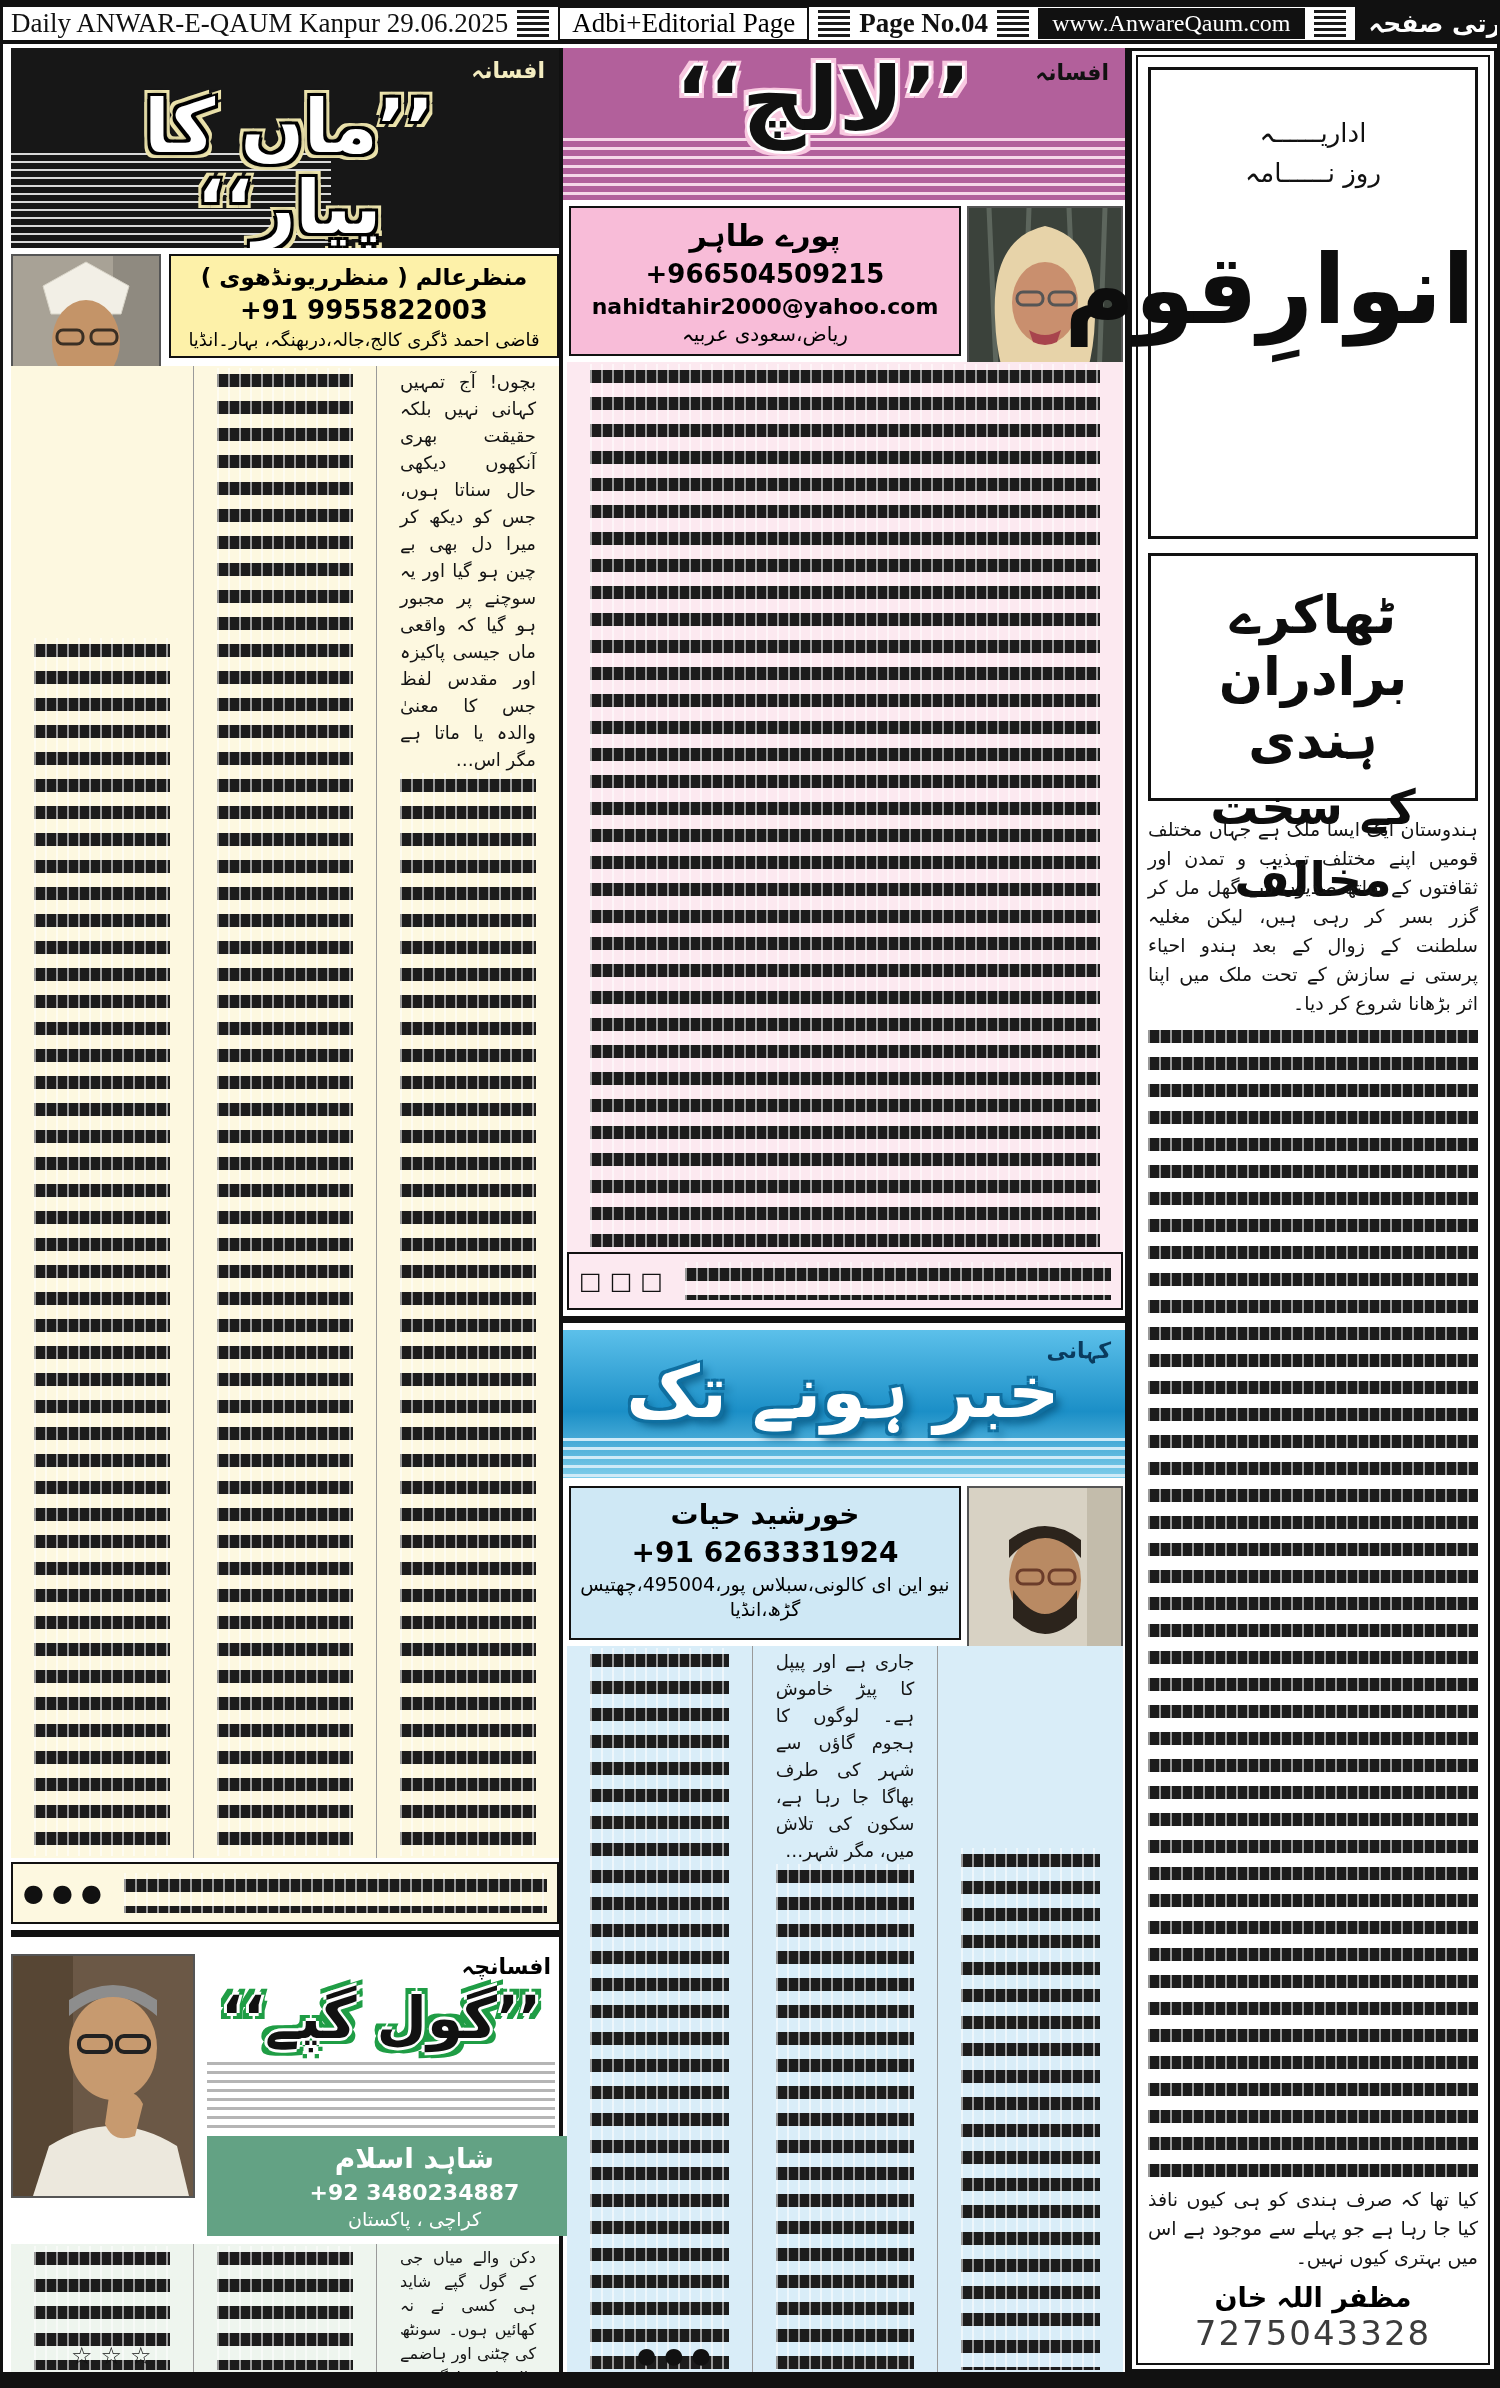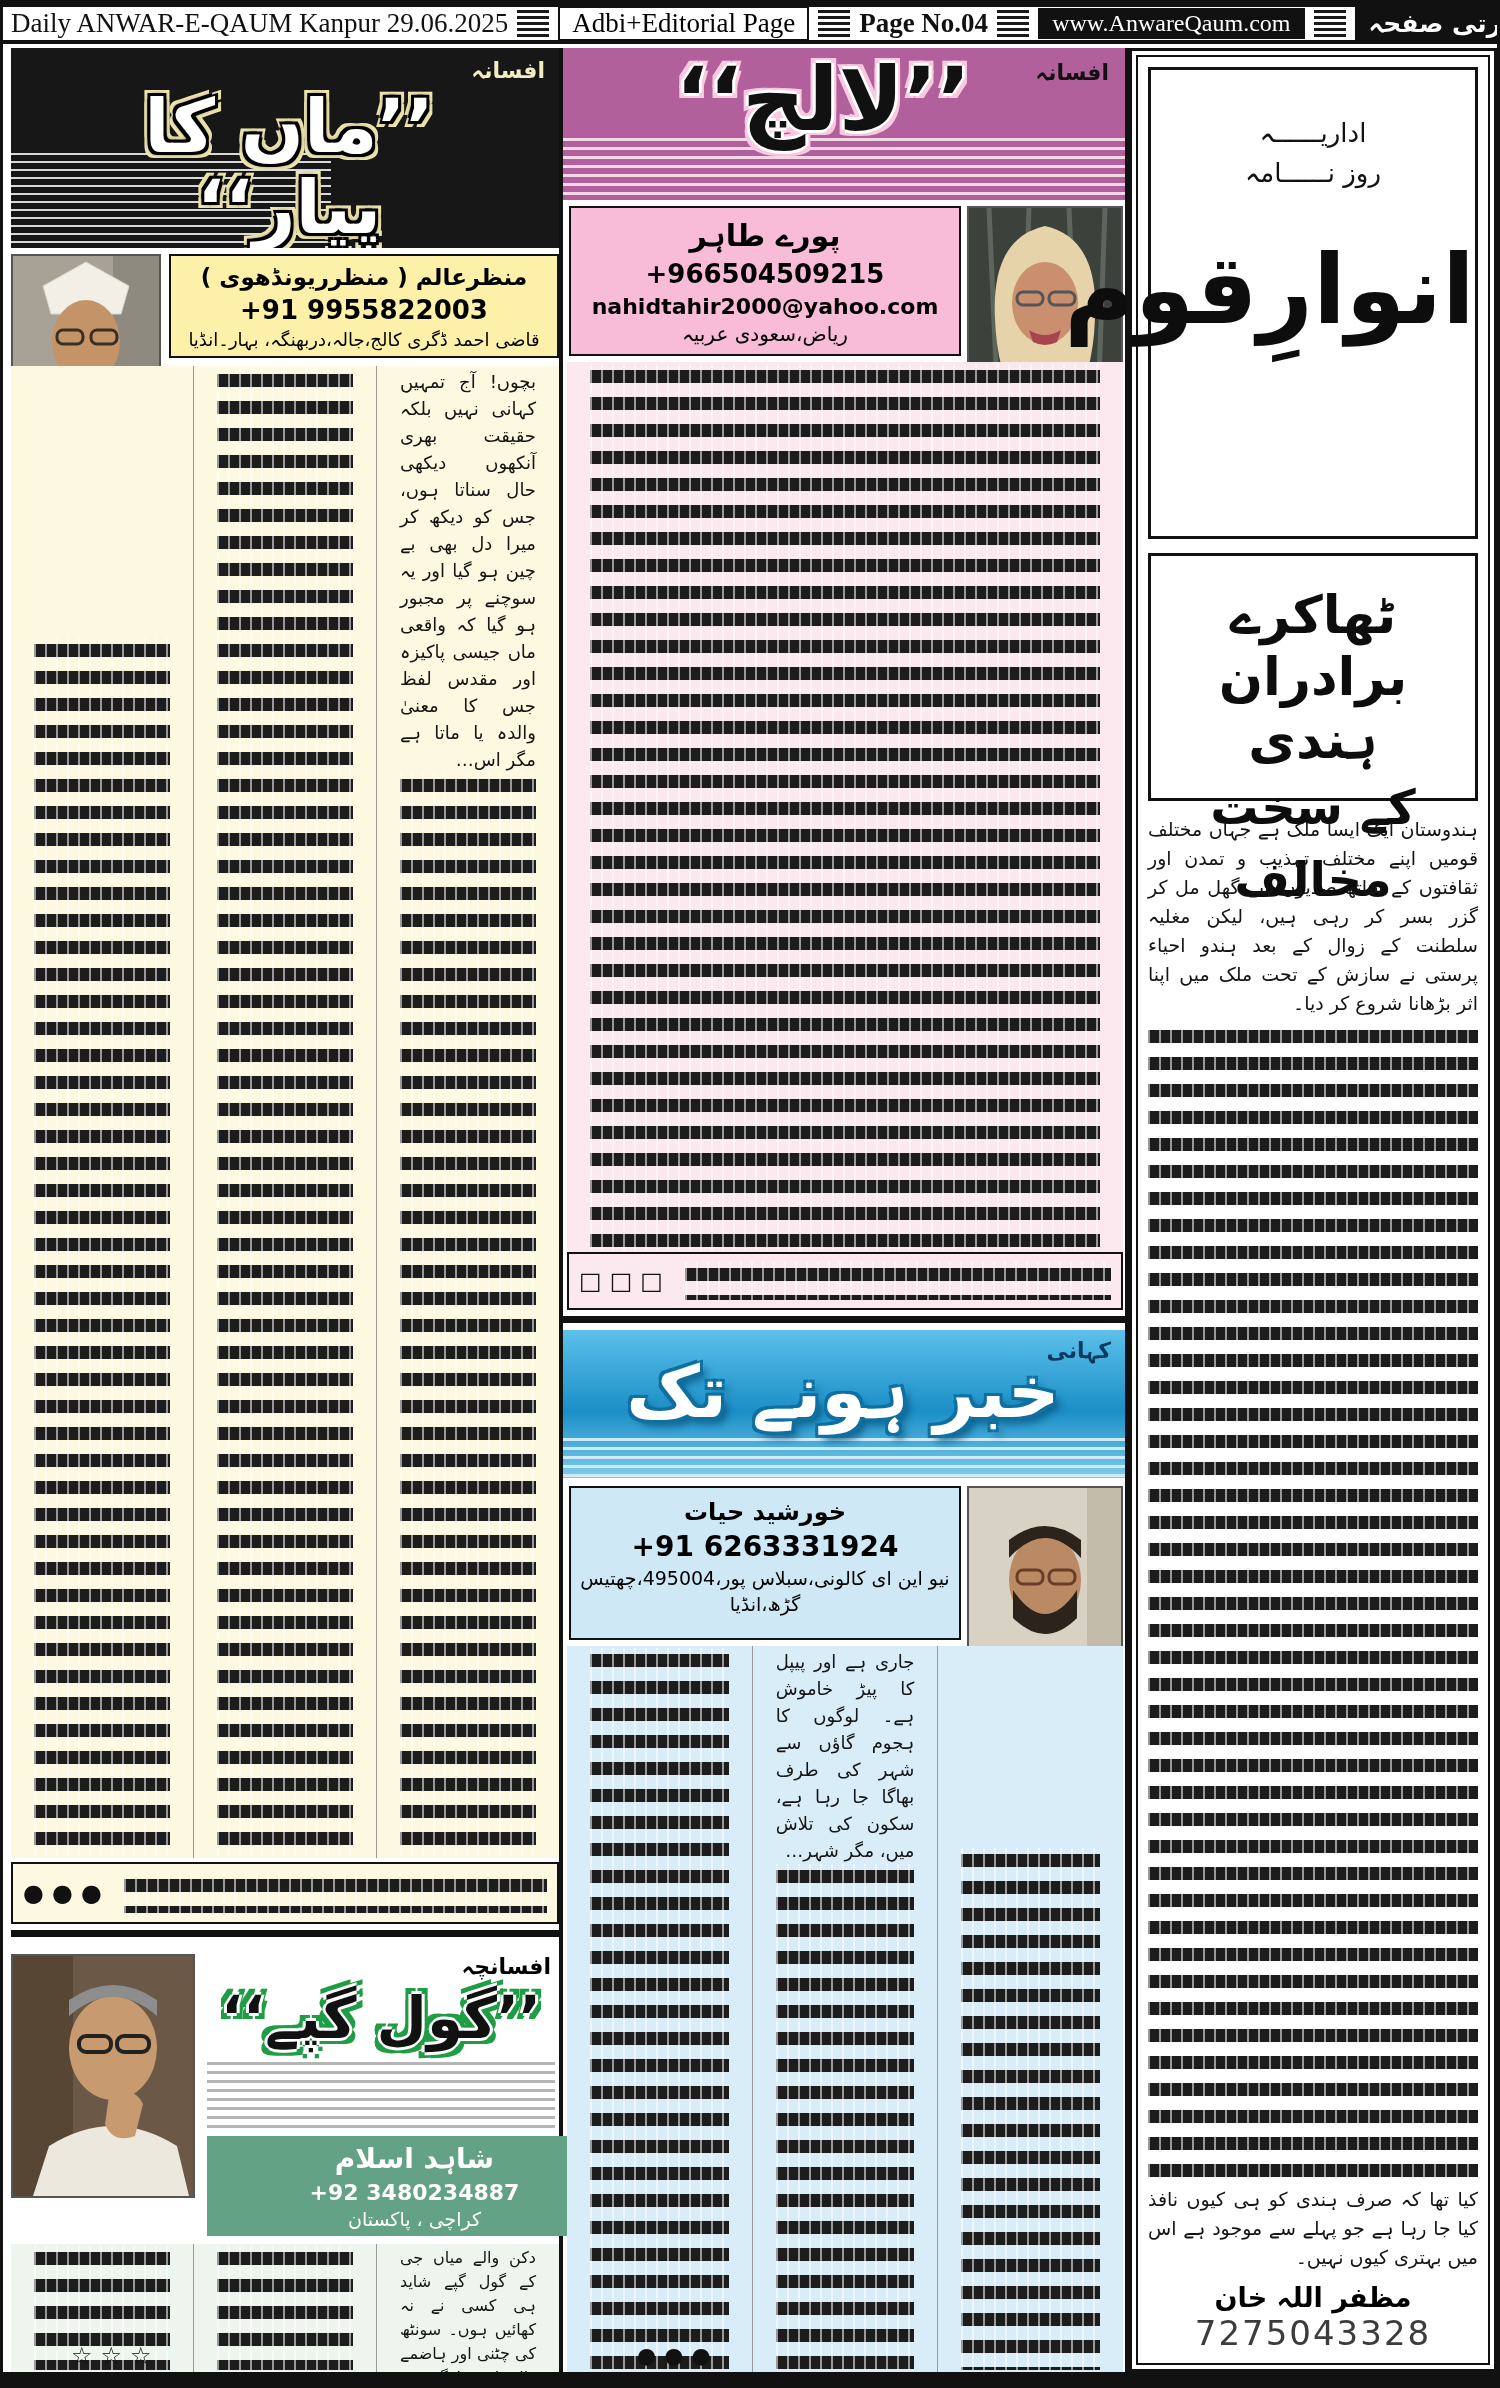--- a/index.html
+++ b/index.html
@@ -270,21 +270,21 @@
   </div>
   <div class="abs ms1-div"></div>
 
   <div class="abs ms2-banner">
     <div class="ms2-stripes"></div>
     <div class="ms2-genre genre-label">کہانی</div>
     <div class="ms2-title">خبر ہونے تک</div>
   </div>
 
   <div class="abs ms2-info">
-    <div class="infoline nm rtl" style="font-size:24px;">خورشید حیات</div>
+    <div class="infoline nm rtl" style="font-size:28px;">خورشید حیات</div>
     <div class="infoline ph" style="font-size:28px;">+91  6263331924</div>
     <div class="infoline ad rtl" style="font-size:19px;">نیو این ای کالونی،سبلاس پور،495004،چھتیس گڑھ،انڈیا</div>
   </div>
 
   <div class="abs ms2-photo">
     <svg width="152" height="352" viewBox="0 0 152 352">
       <rect width="152" height="352" fill="#d8d2c4"></rect>
       <rect x="118" y="0" width="34" height="352" fill="#c3bcab"></rect>
       <ellipse cx="76" cy="92" rx="36" ry="46" fill="#b98a63"></ellipse>
       <path d="M40 70 Q76 30 112 70 L112 52 Q76 24 40 52 Z" fill="#2c241c"></path>

